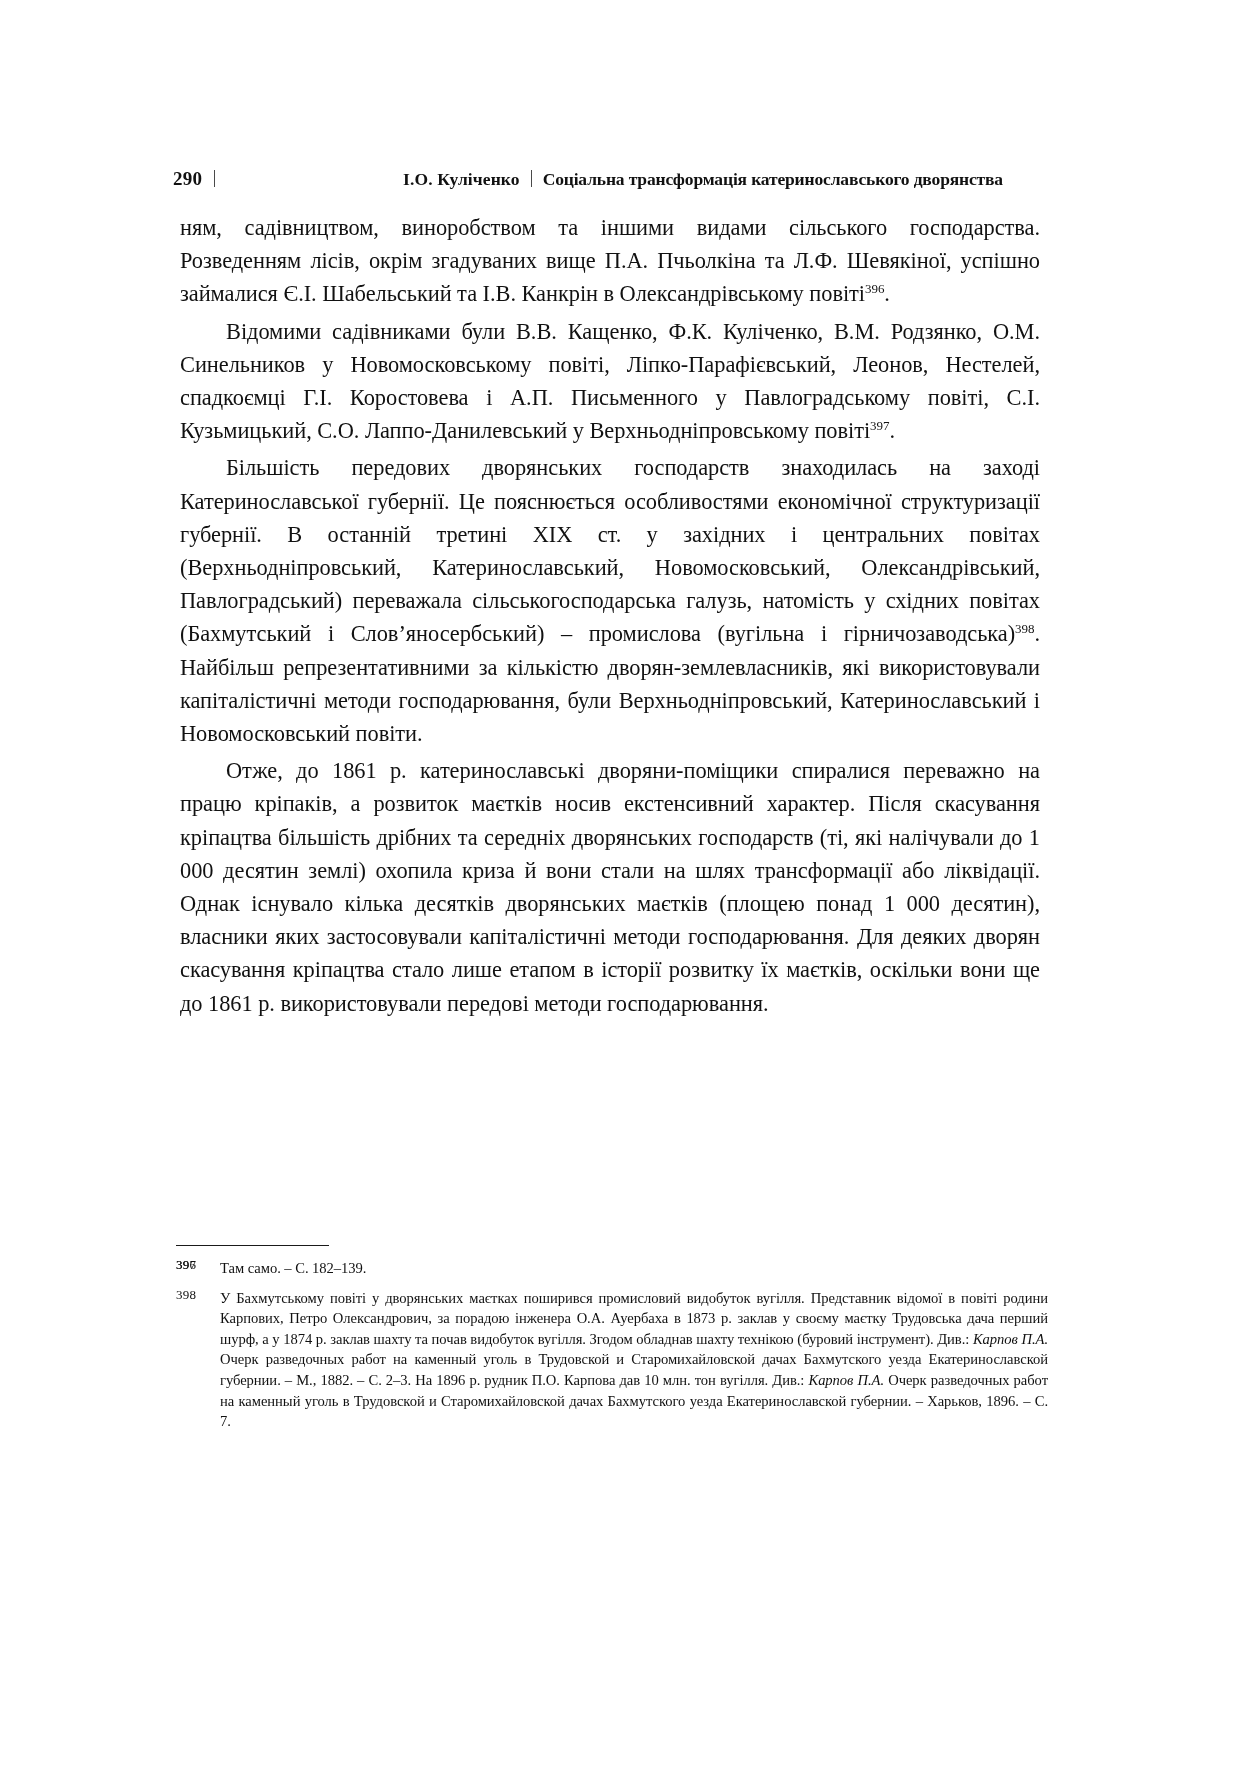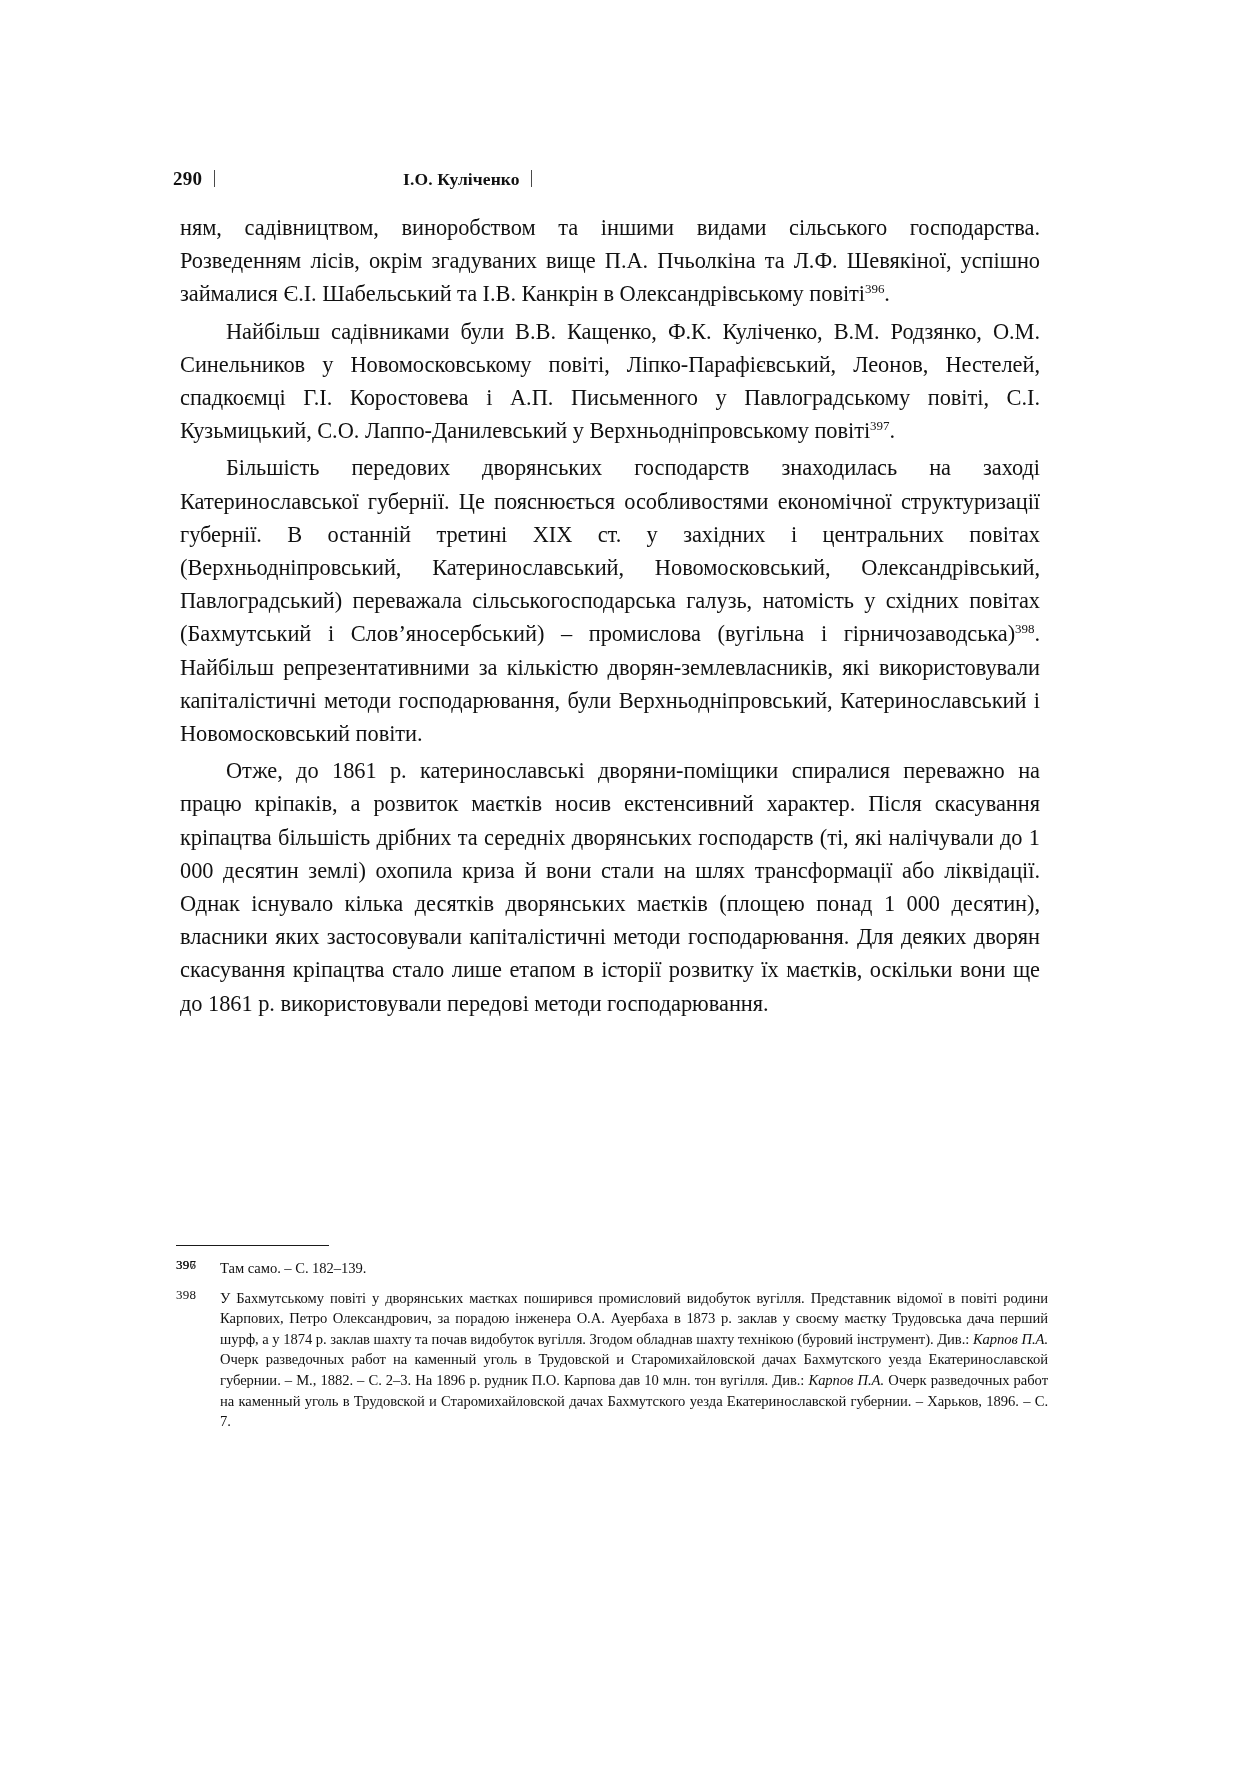--- a/index.html
+++ b/index.html
@@ -143,28 +143,29 @@
 <body>
 
 <div class="page">
 
   <div class="running-head">
     <span class="folio">290</span>
     <span class="folio-rule"></span>
     <span class="rh-spacer"></span>
     <span class="author">І.О. Куліченко</span>
     <span class="rh-sep"></span>
+    <span class="booktitle">Соціальна трансформація катеринославського дворянства</span>
   </div>
 
   <div class="bodytext">
     <p class="no-indent">
       <span>ням, садівництвом, виноробством та іншими видами сільського господарства. Розведенням лісів, окрім згадуваних вище П.А. Пчьолкіна та Л.Ф. Шевякіної, успішно займалися Є.І. Шабельський та І.В. Канкрін в Олександрівському повіті</span><sup class="fnref">396</sup><span>.</span>
     </p>
     <p>
-      <span>Найбільш садівниками були В.В. Кащенко, Ф.К. Куліченко, В.М. Родзянко, О.М. Синельников у Новомосковському повіті, Ліпко-Парафієвський, Леонов, Нестелей, спадкоємці Г.І. Коростовева і А.П. Письменного у Павлоградському повіті, С.І. Кузьмицький, С.О. Лаппо-Данилевський у Верхньодніпровському повіті</span><sup class="fnref">397</sup><span>.</span>
+      <span>Відомими садівниками були В.В. Кащенко, Ф.К. Куліченко, В.М. Родзянко, О.М. Синельников у Новомосковському повіті, Ліпко-Парафієвський, Леонов, Нестелей, спадкоємці Г.І. Коростовева і А.П. Письменного у Павлоградському повіті, С.І. Кузьмицький, С.О. Лаппо-Данилевський у Верхньодніпровському повіті</span><sup class="fnref">397</sup><span>.</span>
     </p>
     <p>
       <span>Більшість передових дворянських господарств знаходилась на заході Катеринославської губернії. Це пояснюється особливостями економічної структуризації губернії. В останній третині XIX ст. у західних і центральних повітах (Верхньодніпровський, Катеринославський, Новомосковський, Олександрівський, Павлоградський) переважала сільськогосподарська галузь, натомість у східних повітах (Бахмутський і Слов’яносербський) – промислова (вугільна і гірничозаводська)</span><sup class="fnref">398</sup><span>. Найбільш репрезентативними за кількістю дворян-землевласників, які використовували капіталістичні методи господарювання, були Верхньодніпровський, Катеринославський і Новомосковський повіти.</span>
     </p>
     <p>
       <span>Отже, до 1861 р. катеринославські дворяни-поміщики спиралися переважно на працю кріпаків, а розвиток маєтків носив екстенсивний характер. Після скасування кріпацтва більшість дрібних та середніх дворянських господарств (ті, які налічували до 1 000 десятин землі) охопила криза й вони стали на шлях трансформації або ліквідації. Однак існувало кілька десятків дворянських маєтків (площею понад 1 000 десятин), власники яких застосовували капіталістичні методи господарювання. Для деяких дворян скасування кріпацтва стало лише етапом в історії розвитку їх маєтків, оскільки вони ще до 1861 р. використовували передові методи господарювання.</span>
     </p>
   </div>
 
   <div class="footnotes">

